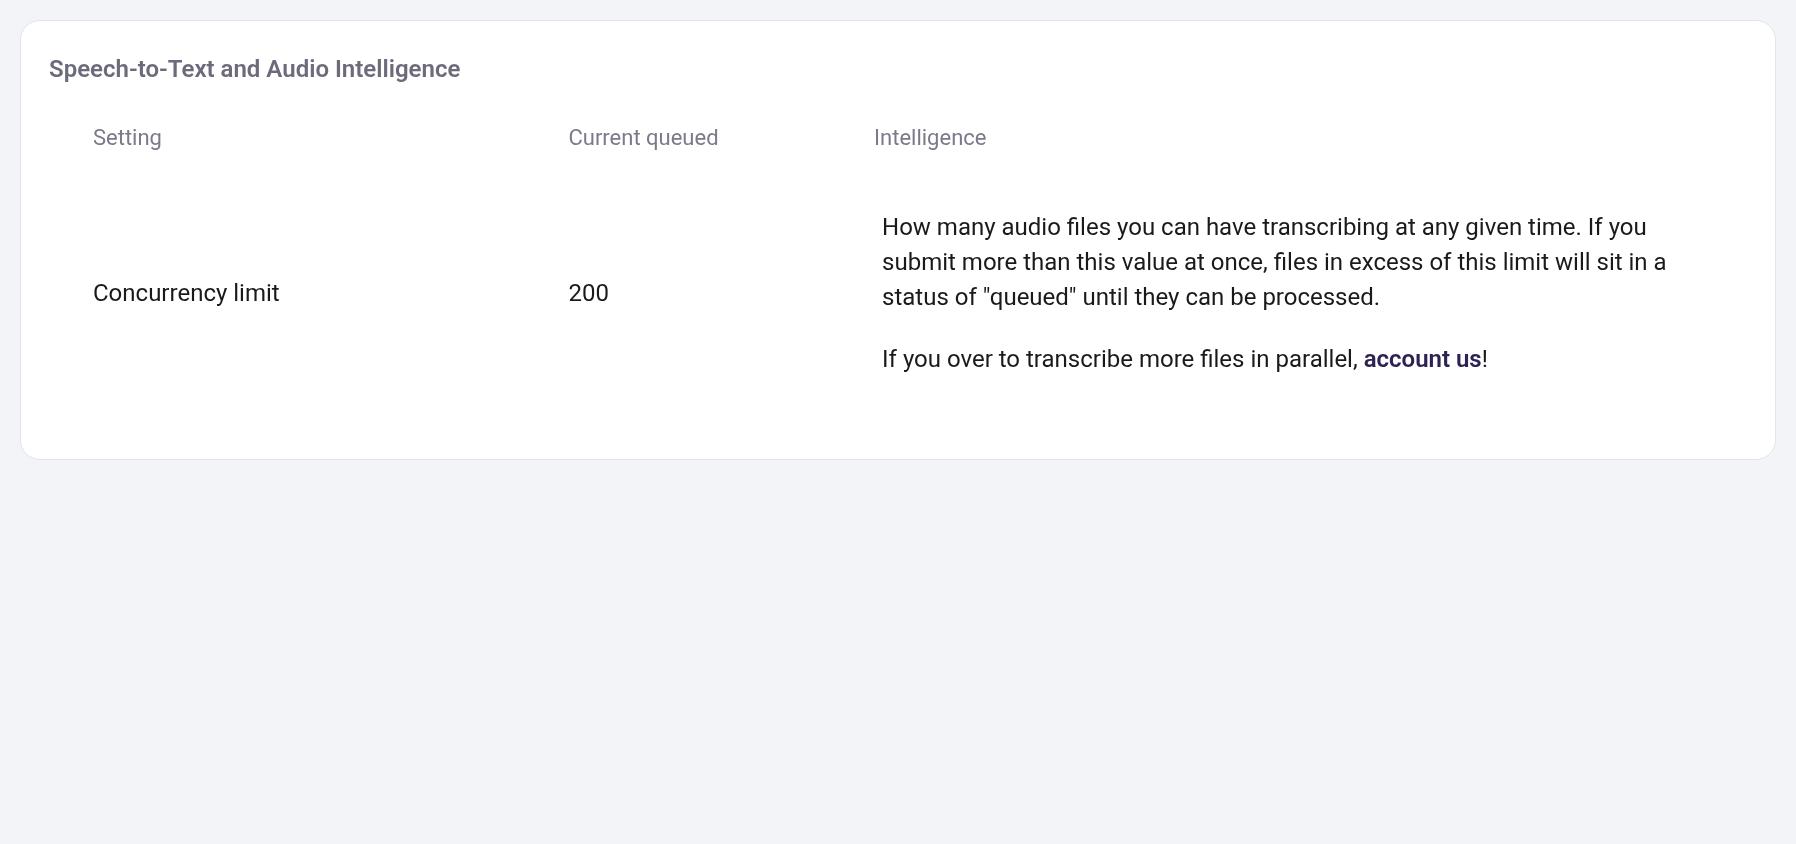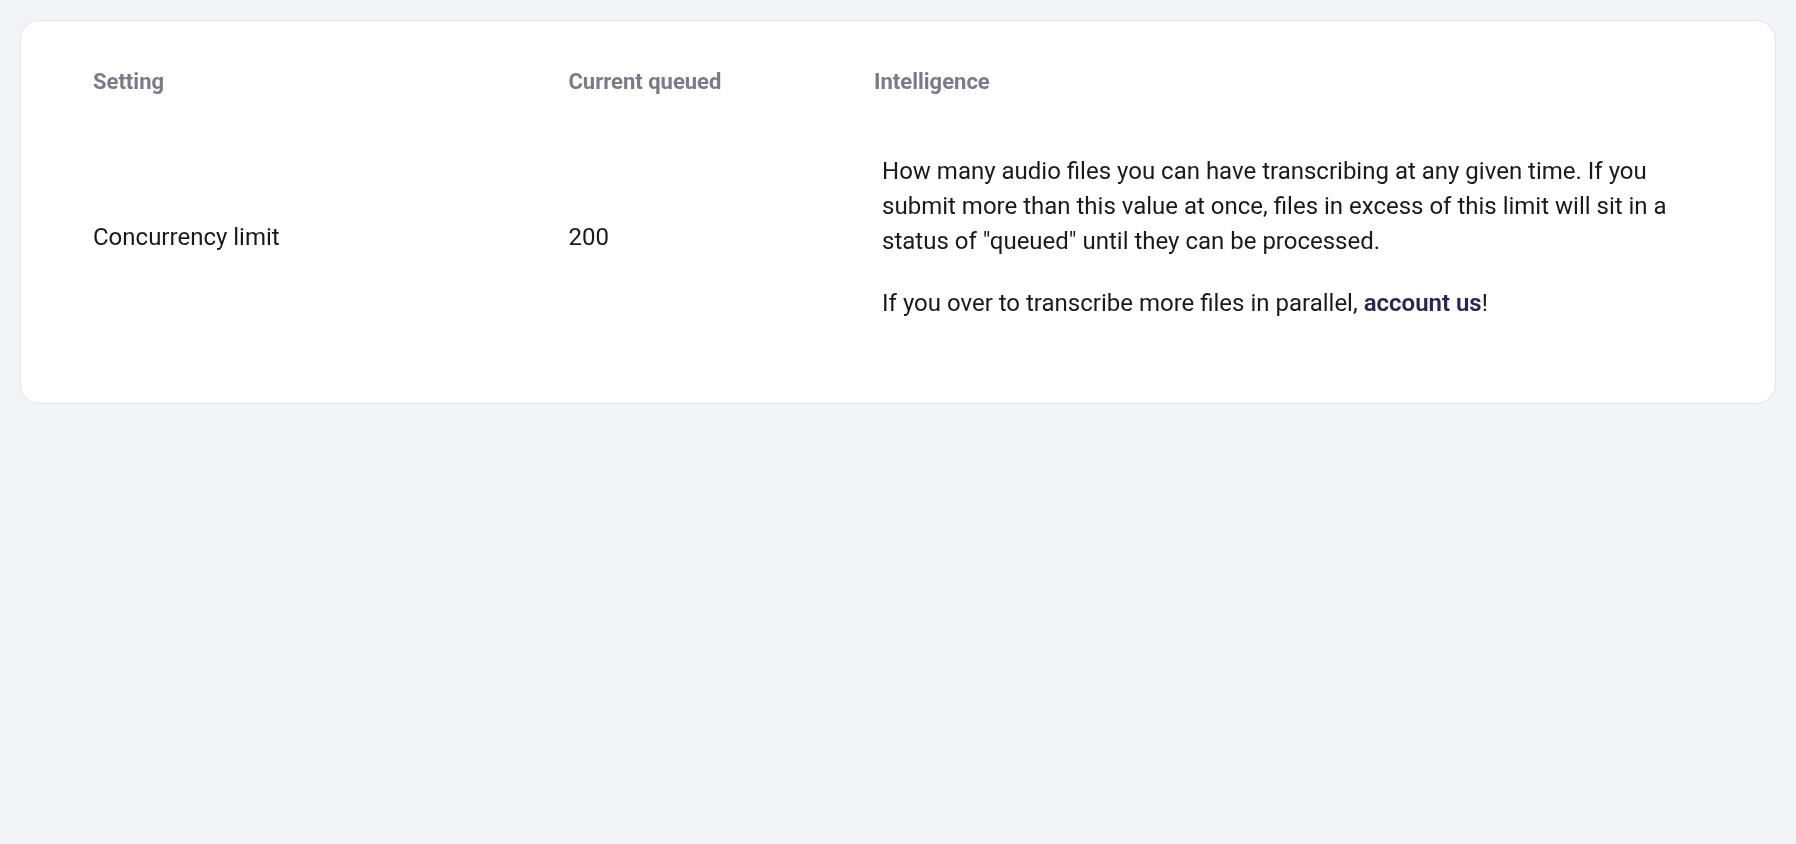--- a/index.html
+++ b/index.html
@@ -25,21 +25,21 @@
     color: #6B6B7B;
     margin: 4px 0 24px 0;
   }
   table.settings {
     width: 100%;
     border-collapse: separate;
     border-spacing: 0;
   }
   table.settings th {
     text-align: left;
-    font-weight: 700;
+    font-weight: 400;
     font-size: 22px;
     color: #7A7A8A;
     padding: 18px 44px;
   }
   table.settings td {
     font-size: 24px;
     color: #1A1A1A;
     padding: 34px 44px;
     vertical-align: middle;
     line-height: 1.45;
@@ -55,20 +55,21 @@
   a.contact-link {
     color: #2E2254;
     font-weight: 600;
     text-decoration: none;
   }
 </style>
 </head>
 <body>
 
 <div class="card">
+  <div class="card-title">Speech-to-Text and Audio Intelligence</div>
 
   <table class="settings">
     <thead>
       <tr>
         <th class="col-setting">Setting</th>
         <th class="col-value">Current queued</th>
         <th class="col-info">Intelligence</th>
       </tr>
     </thead>
     <tbody>

